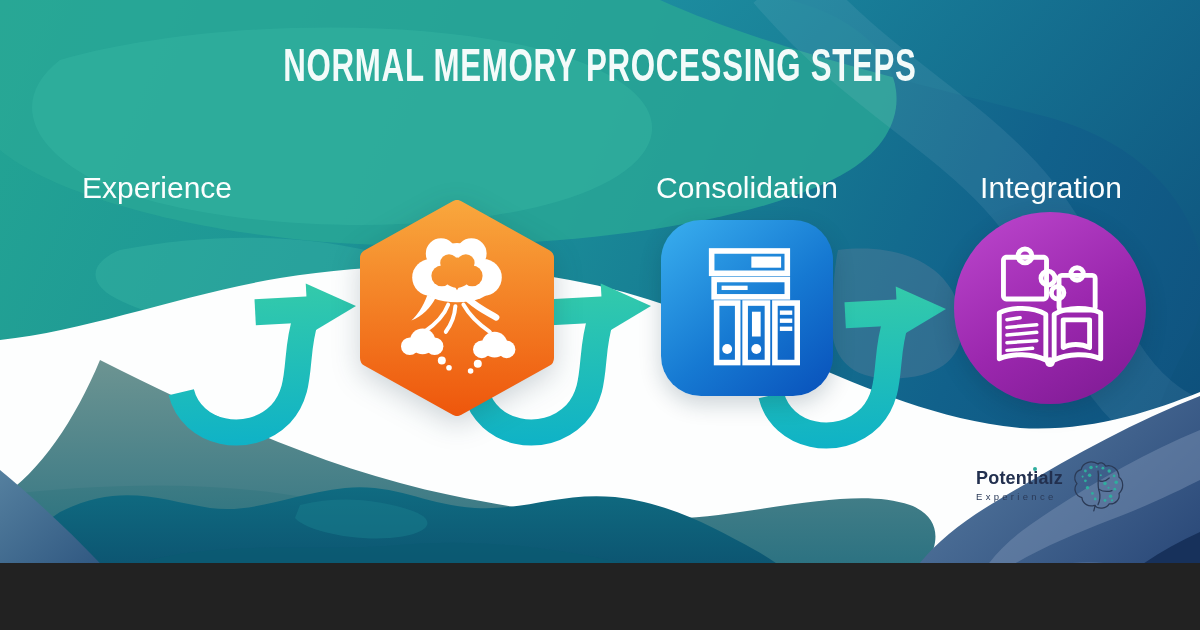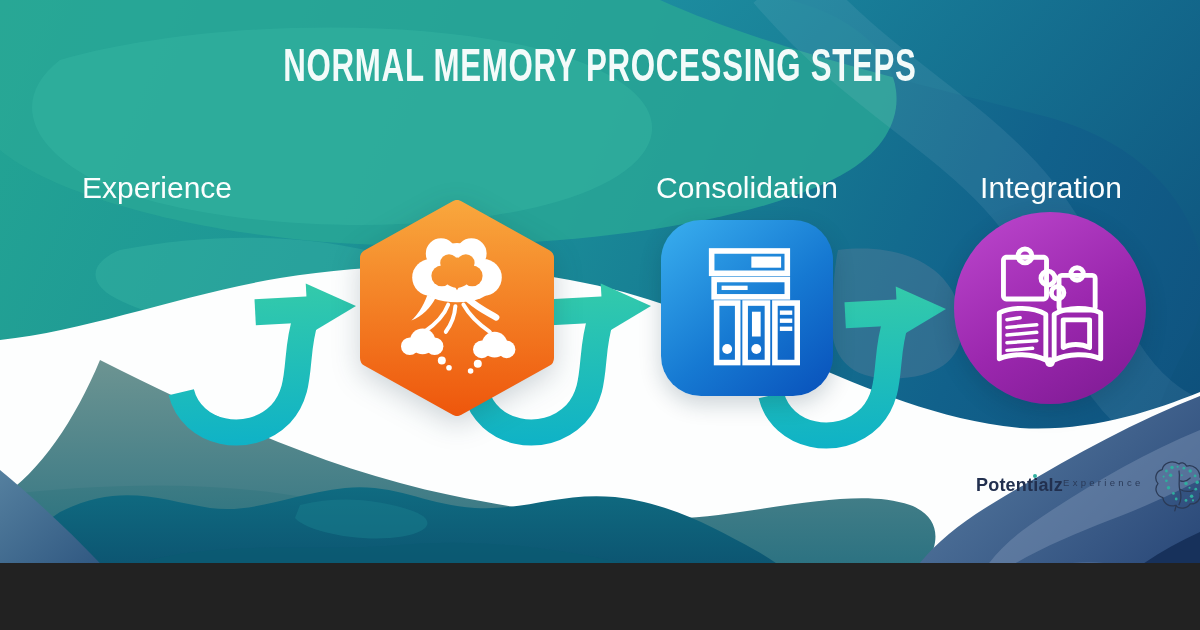--- a/index.html
+++ b/index.html
@@ -41,21 +41,21 @@
   }
   .hexbadge{position:absolute;left:357px;top:197px;width:200px;height:222px;
     filter:drop-shadow(0 8px 14px rgba(10,40,60,.20));}
 
   .arrow{position:absolute;width:200px;height:172px;transform:rotate(-3deg);}
   .arr1{left:162px;top:280px;}
   .arr2{left:457px;top:280px;}
   .arr3{left:752px;top:283px;}
 
   .logo{position:absolute;left:976px;top:456px;display:flex;align-items:center;gap:7px;}
-  .logo-text{display:flex;flex-direction:row;align-items:flex-start;}
+  .logo-text{display:flex;flex-direction:column;align-items:flex-start;}
   .logo-name{position:relative;color:#22304f;font-weight:bold;font-size:18px;letter-spacing:.2px;}
   .logo-tittle{position:absolute;left:57px;top:-1px;width:4px;height:4px;border-radius:50%;
     background:#2fae9e;}
   .logo-sub{color:#2a3a58;font-size:9.5px;letter-spacing:3.3px;margin-top:2px;}
   .brain{width:56px;height:58px;}
 
   .sparkle{position:absolute;left:1132px;top:570px;width:46px;height:46px;}
 </style>
 </head>
 <body>

